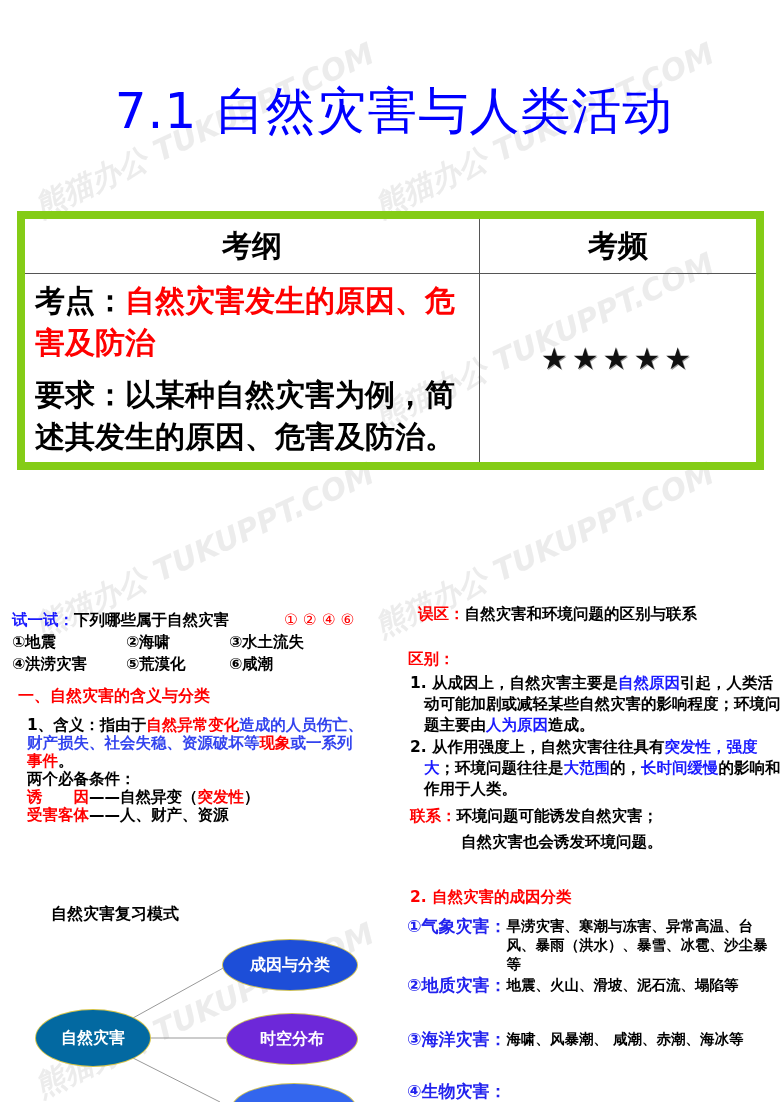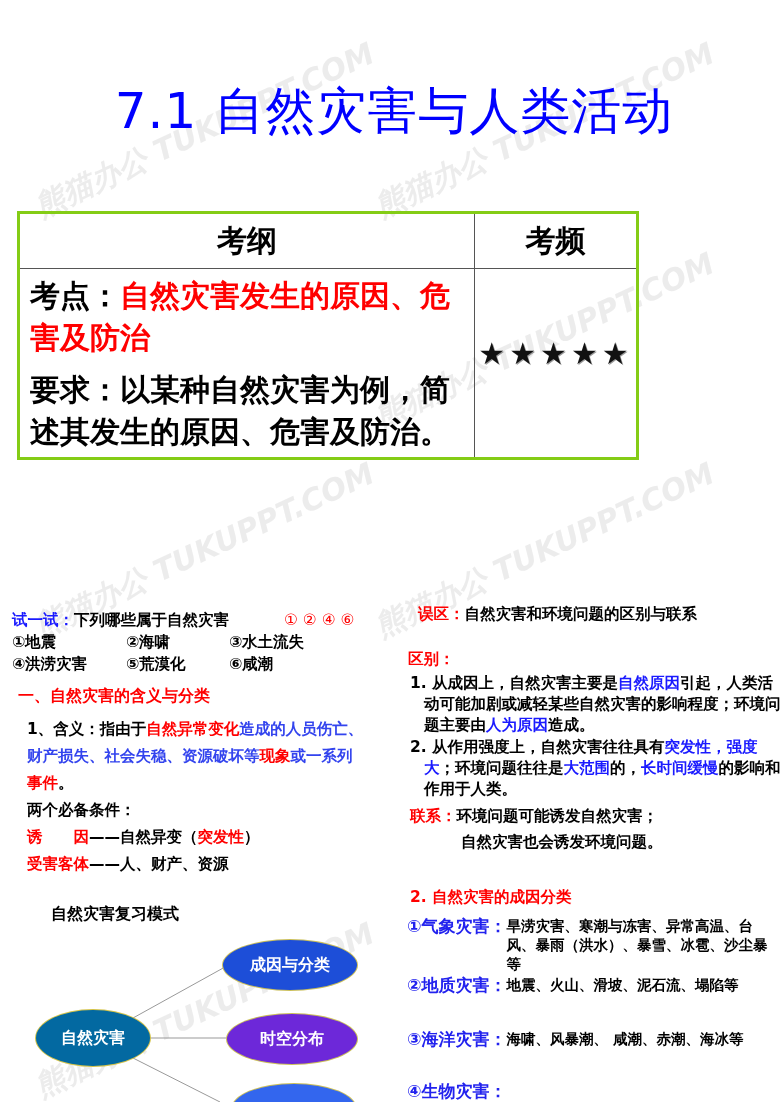--- a/index.html
+++ b/index.html
@@ -1,19 +1,19 @@
 <!DOCTYPE html>
 <html><head>
 <meta charset="utf-8">
 <style>
   html, body { margin:0; padding:0; background:#ffffff; }
   body { width:780px; height:1102px; position:relative; overflow:hidden; font-family:"DejaVu Sans","Liberation Sans",sans-serif; color:#000; }
   .abs { position:absolute; }
   .title { left:4px; width:780px; top:78px; text-align:center; color:#0000ff; font-size:50px; font-weight:normal; letter-spacing:1px; }
-  table.syllabus { position:absolute; left:17px; top:211px; width:622px; border-collapse:collapse; border:3px solid #84cc16; }
+  table.syllabus { position:absolute; left:17px; top:211px; width:747px; border-collapse:collapse; border:8px solid #84cc16; }
   table.syllabus td, table.syllabus th { border:1px solid #555; }
   table.syllabus th { height:52px; font-size:30px; font-weight:bold; text-align:center; }
   .col1 { width:452px; }
   .cell-left { vertical-align:top; padding:6px 8px 4px 10px; font-size:30px; font-weight:bold; line-height:42px; }
   .cell-right { text-align:center; vertical-align:middle; font-size:30px; padding-bottom:20px; }
   .red { color:#ff0000; }
   .blue { color:#1a1aff; }
   .mid-blue { color:#3344ee; }
   .gap { height:10px; }
   .stars { letter-spacing:4px; color:#111; text-shadow:1px 1px 0 #999; }
@@ -69,21 +69,21 @@
     <span>①地震</span>
     <span>②海啸</span>
     <span>③水土流失</span>
     <span>④洪涝灾害</span>
     <span>⑤荒漠化</span>
     <span>⑥咸潮</span>
   </div>
 </div>
 
 <div class="abs red" style="left:18px;top:686px;font-size:16px;font-weight:bold;">一、自然灾害的含义与分类</div>
-<div class="abs sm" style="left:27px;top:716px;width:340px;line-height:27px;">
+<div class="abs sm" style="left:27px;top:716px;width:340px;line-height:18px;">
   <span>1、含义：指由于</span><span class="red">自然异常变化</span><span class="mid-blue">造成的人员伤亡、财产损失、社会失稳、资源破坏等</span><span class="red">现象</span><span class="mid-blue">或一系列</span><span class="red">事件</span><span>。</span>
   <div>两个必备条件：</div>
   <div><span class="red">诱　　因</span><span>——自然异变（</span><span class="red">突发性</span><span>）</span></div>
   <div><span class="red">受害客体</span><span>——人、财产、资源</span></div>
 </div>
 
 <div class="abs sm" style="left:418px;top:603px;">
   <span class="red">误区：</span><span>自然灾害和环境问题的区别与联系</span>
 </div>
 <div class="abs red sm" style="left:408px;top:648px;">区别：</div>

